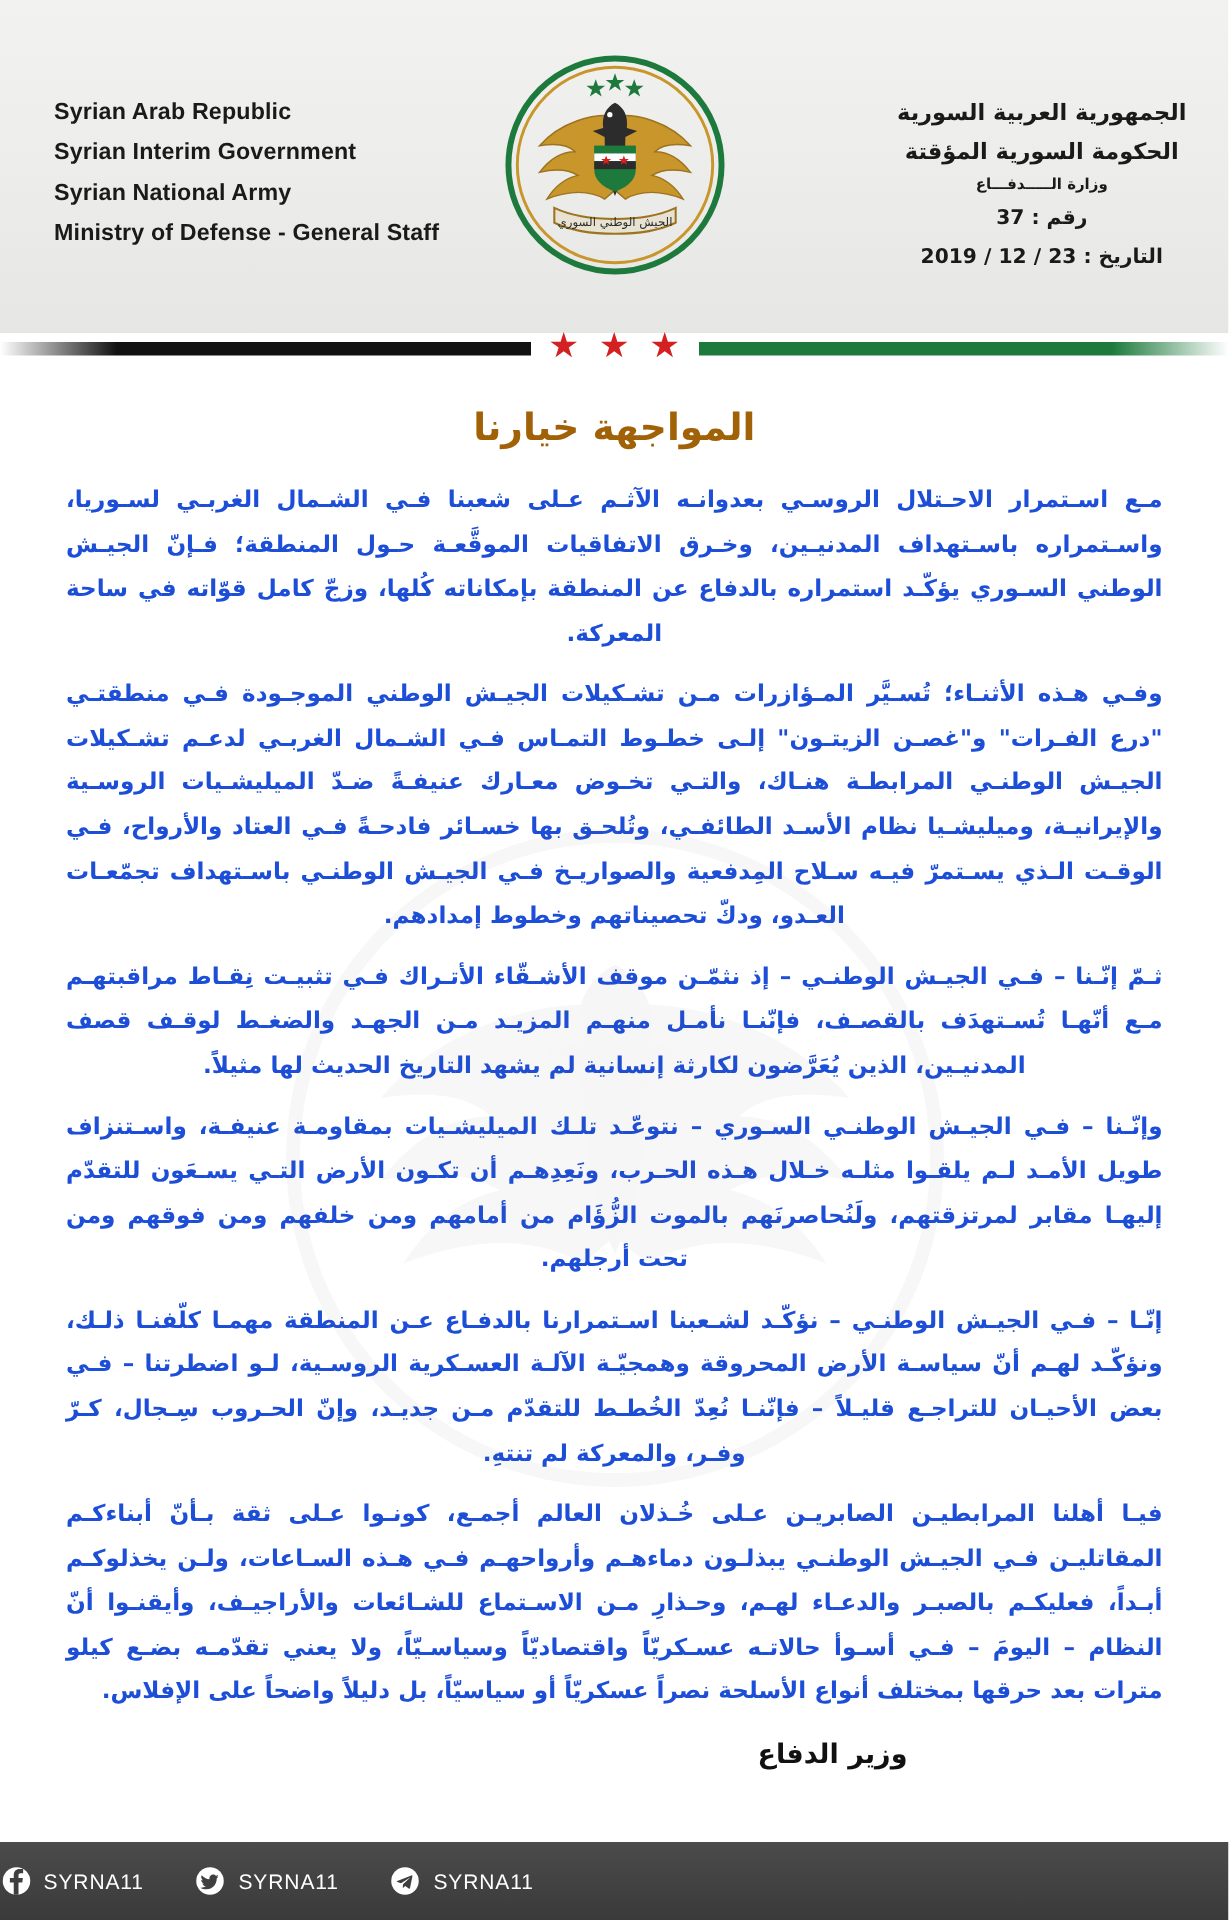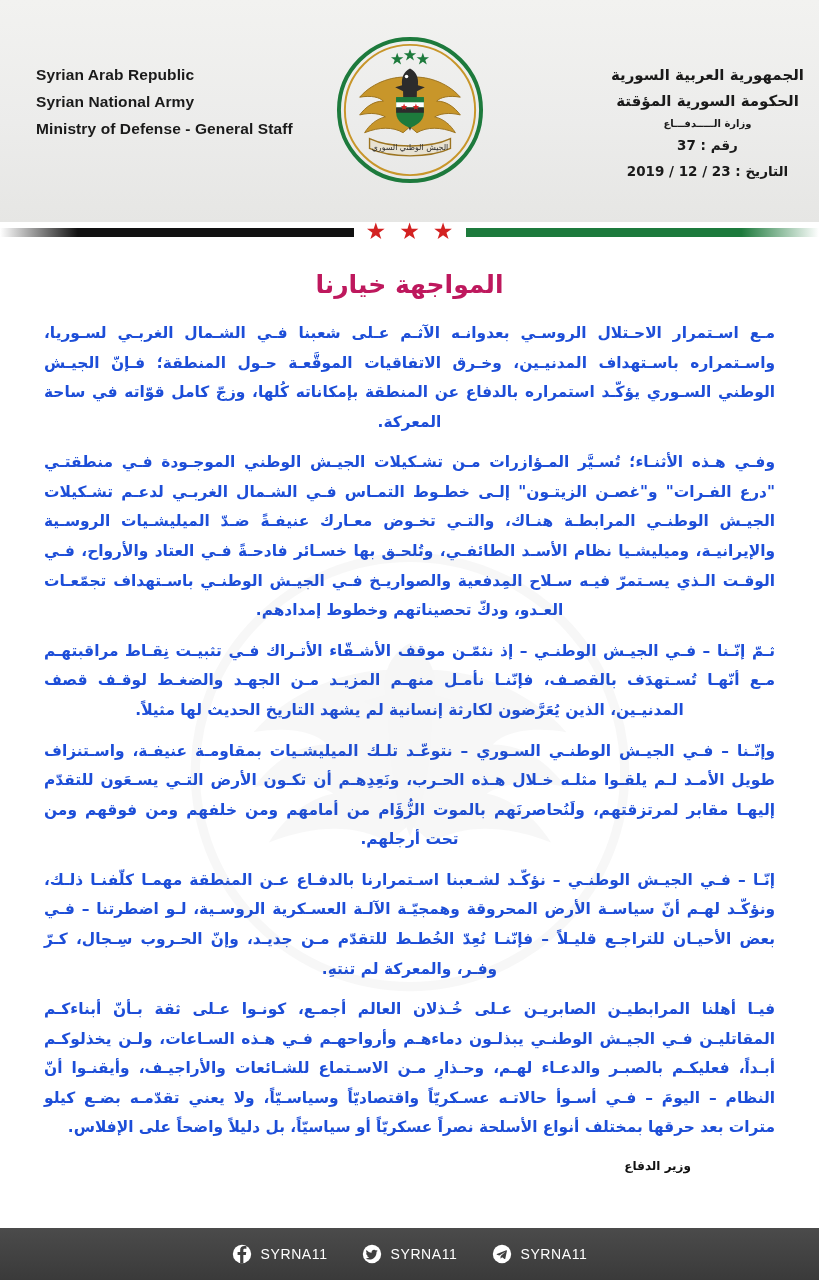--- a/index.html
+++ b/index.html
@@ -18,21 +18,21 @@
   .header {
     position: relative;
     height: 222px;
     background: linear-gradient(to bottom, #f2f2f0 0%, #ececeb 55%, #e6e6e4 100%);
     padding: 0;
   }
   .header-inner {
     display: flex;
     align-items: flex-start;
     justify-content: space-between;
-    padding: 62px 15px 0 36px;
+    padding: 62px 28px 0 36px;
     height: 100%;
   }
   .hdr-left {
     font-family: "Liberation Sans", sans-serif;
     color: #1a1a1a;
     font-size: 15.5px;
     line-height: 1.68;
     font-weight: 600;
     letter-spacing: .1px;
     white-space: nowrap;
@@ -114,42 +114,42 @@
     left: 50%; top: 300px;
     transform: translateX(-50%);
     width: 460px; height: 460px;
     opacity: .045;
     pointer-events: none;
   }
   .title {
     text-align: center;
     font-size: 25px;
     font-weight: bold;
-    color: #be185d;
+    color: #a16207;
     margin: 6px 0 20px 0;
     letter-spacing: 0px;
   }
   p.para {
     margin: 0 0 11px 0;
     font-size: 15.4px;
     line-height: 1.92;
     color: #1d4ed8;
     text-align: justify;
     text-align-last: center;
     font-weight: 600;
   }
   p.para.last-right { text-align-last: right; }
 
   .signature {
     margin-top: 16px;
     padding-right: 44px;
-    font-size: 12px;
+    font-size: 18px;
     font-weight: bold;
     color: #111;
-    text-align: right;
+    text-align: left;
     direction: rtl;
   }
   .sig-wrap {
     direction: rtl;
     padding: 0 0 0 0;
     position: relative;
   }
   .sig-inner {
     width: 230px;
     text-align: center;
@@ -158,21 +158,20 @@
 
   
   .footer {
     position: absolute;
     left: 0; bottom: 0;
     width: 100%;
     height: 52px;
     background: linear-gradient(to bottom, #4b4b4b 0%, #3a3a3a 100%);
     display: flex;
     align-items: center;
-    justify-content: center;
     gap: 34px;
   }
   .fitem {
     display: flex;
     align-items: center;
     gap: 8px;
     color: #ffffff;
     font-family: "Liberation Sans", sans-serif;
     font-size: 14px;
     letter-spacing: .6px;
@@ -186,20 +185,21 @@
   .fic svg { display: block; }
 </style>
 </head>
 <body>
 
 <div class="header">
   <div class="header-inner">
 
     <div class="hdr-left">
       <div>Syrian Arab Republic</div>
+      <div>Syrian Interim Government</div>
       <div>Syrian National Army</div>
       <div>Ministry of Defense - General Staff</div>
     </div>
 
     <div class="hdr-right">
       <div class="l1">الجمهورية العربية السورية</div>
       <div class="l2">الحكومة السورية المؤقتة</div>
       <div class="l3">وزارة الـــــدفـــاع</div>
       <div class="meta">رقم : 37</div>
       <div class="meta">التاريخ : 23 / 12 / 2019</div>

